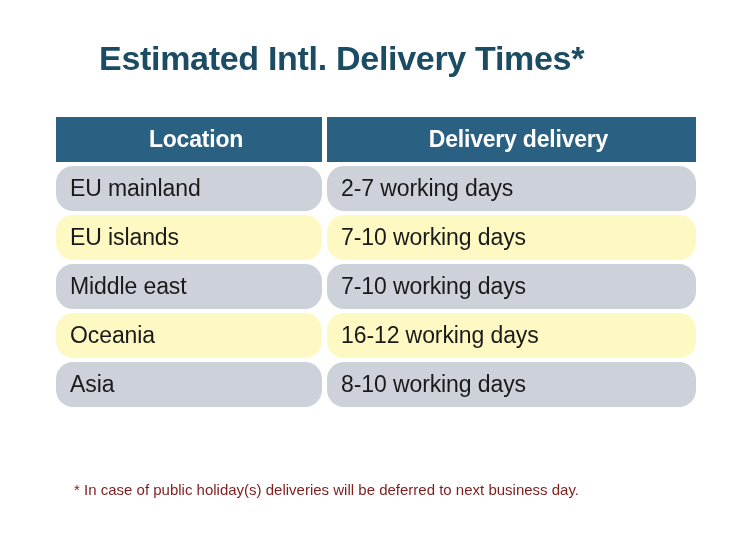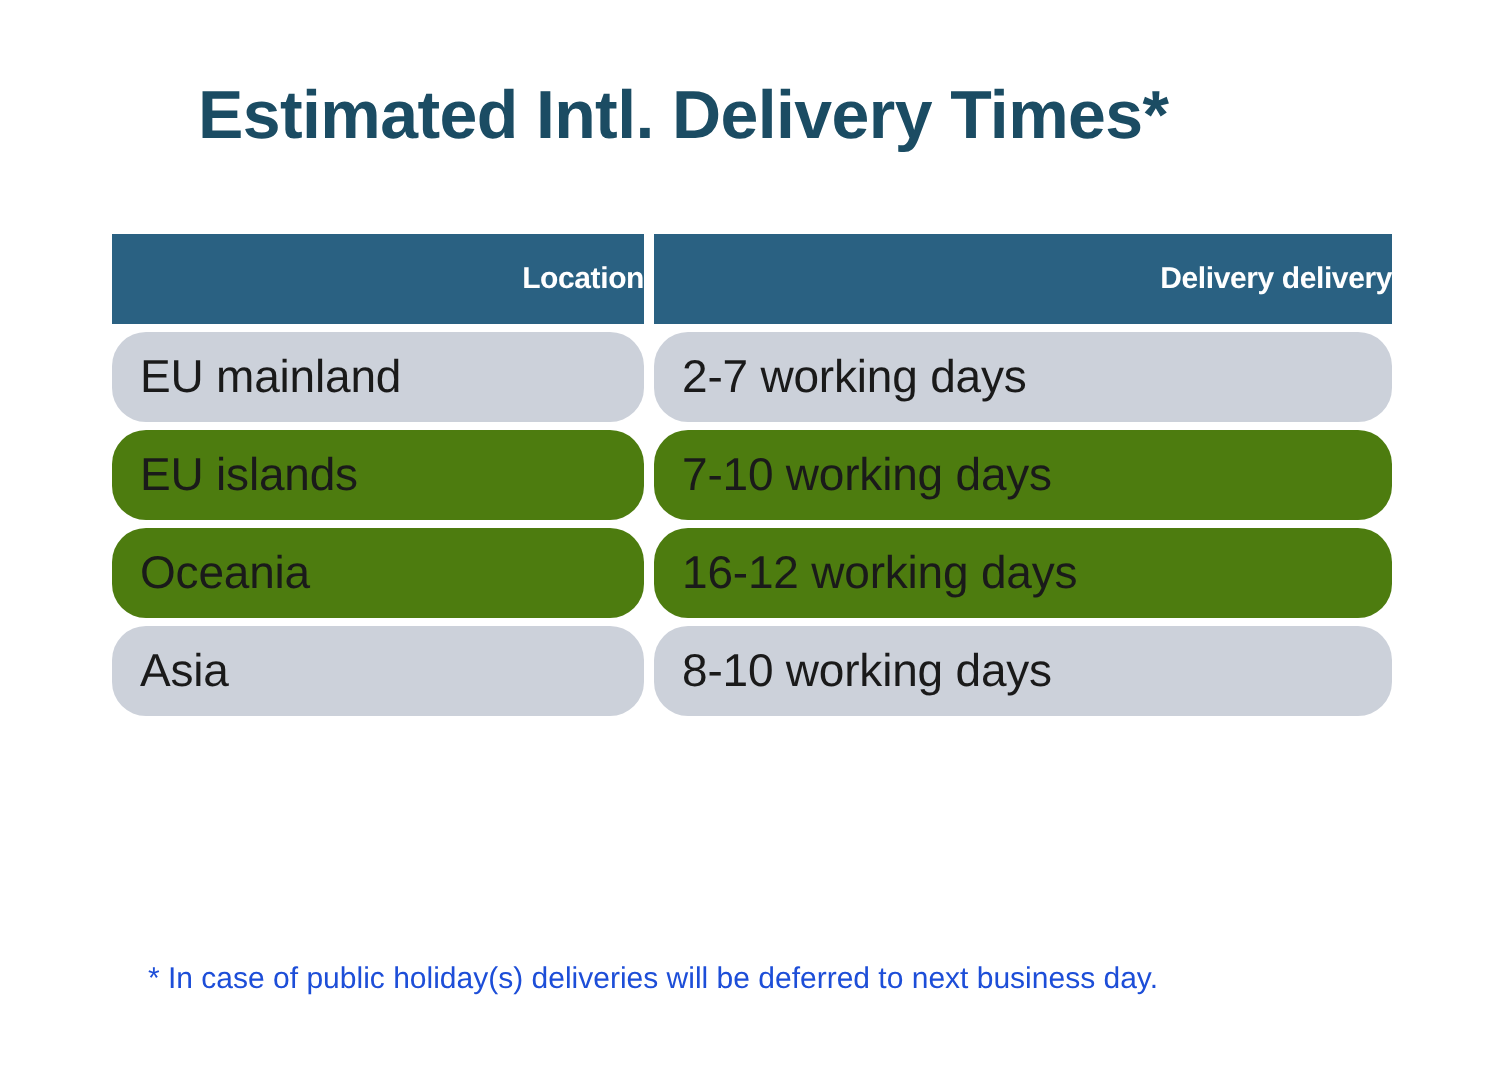--- a/index.html
+++ b/index.html
@@ -50,23 +50,23 @@
     padding: 0;
     margin: 0;
   }
 
   .col-location   { width: 266px; }
   .col-estimated  { width: 369px; }
 
   .delivery-table thead th {
     background: #2A6182;
     color: #ffffff;
-    font-size: 15px;
+    font-size: 23px;
     font-weight: 700;
-    text-align: right;
+    text-align: center;
     height: 45px;
     line-height: 45px;
     padding-left: 14px;
     white-space: nowrap;
     letter-spacing: -0.2px;
   }
 
   .delivery-table tbody td {
     height: 45px;
     line-height: 45px;
@@ -74,29 +74,29 @@
     font-weight: 400;
     color: #1A1A1A;
     text-align: left;
     padding-left: 14px;
     white-space: nowrap;
     letter-spacing: -0.1px;
     border-radius: 17px;
   }
 
   .delivery-table tbody tr.row-odd td  { background: #CCD1DA; }
-  .delivery-table tbody tr.row-even td { background: #4d7c0f; margin-top: 16px; }
+  .delivery-table tbody tr.row-even td { background: #fef9c3; margin-top: 16px; }
 
   .footnote {
     position: absolute;
     left: 74px;
     top: 479px;
     font-size: 15px;
     font-weight: 400;
-    color: #1d4ed8;
+    color: #7f1d1d;
     line-height: 21px;
     white-space: nowrap;
   }
 </style>
 </head>
 <body>
 
 <div class="page">
 
   <div class="page-title">Estimated Intl. Delivery Times*</div>
@@ -114,20 +114,24 @@
     </thead>
     <tbody>
       <tr class="row-odd">
         <td>EU mainland</td>
         <td>2-7 working days</td>
       </tr>
       <tr class="row-even">
         <td>EU islands</td>
         <td>7-10 working days</td>
       </tr>
+      <tr class="row-odd">
+        <td>Middle east</td>
+        <td>7-10 working days</td>
+      </tr>
       <tr class="row-even">
         <td>Oceania</td>
         <td>16-12 working days</td>
       </tr>
       <tr class="row-odd">
         <td>Asia</td>
         <td>8-10 working days</td>
       </tr>
     </tbody>
   </table>

